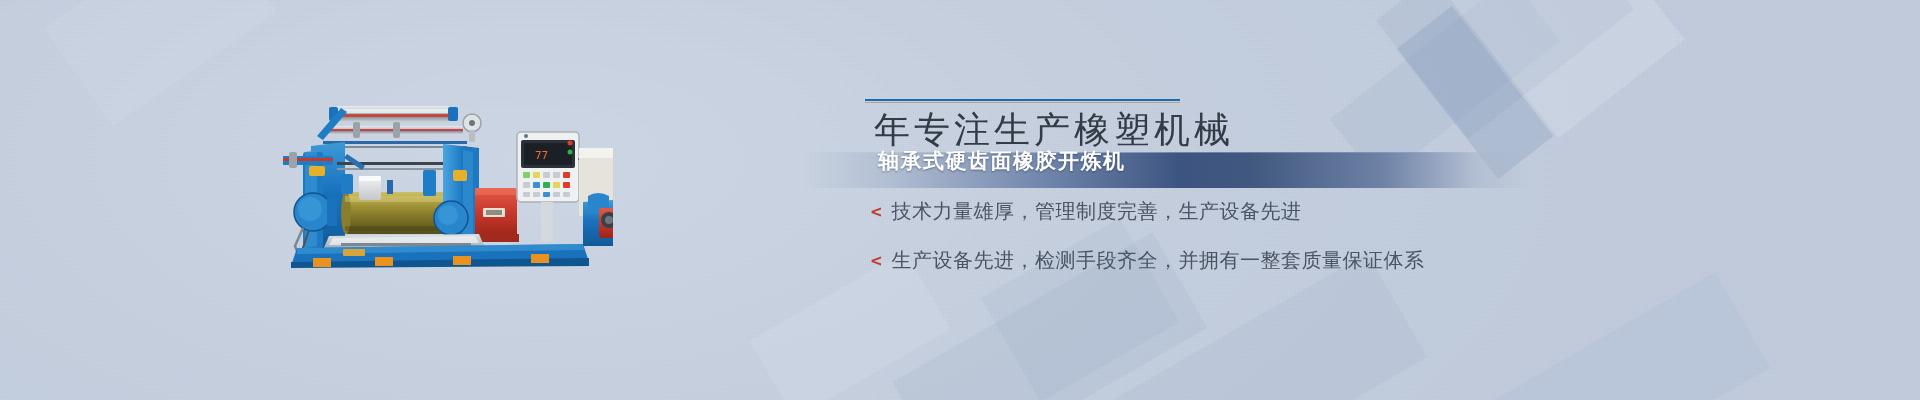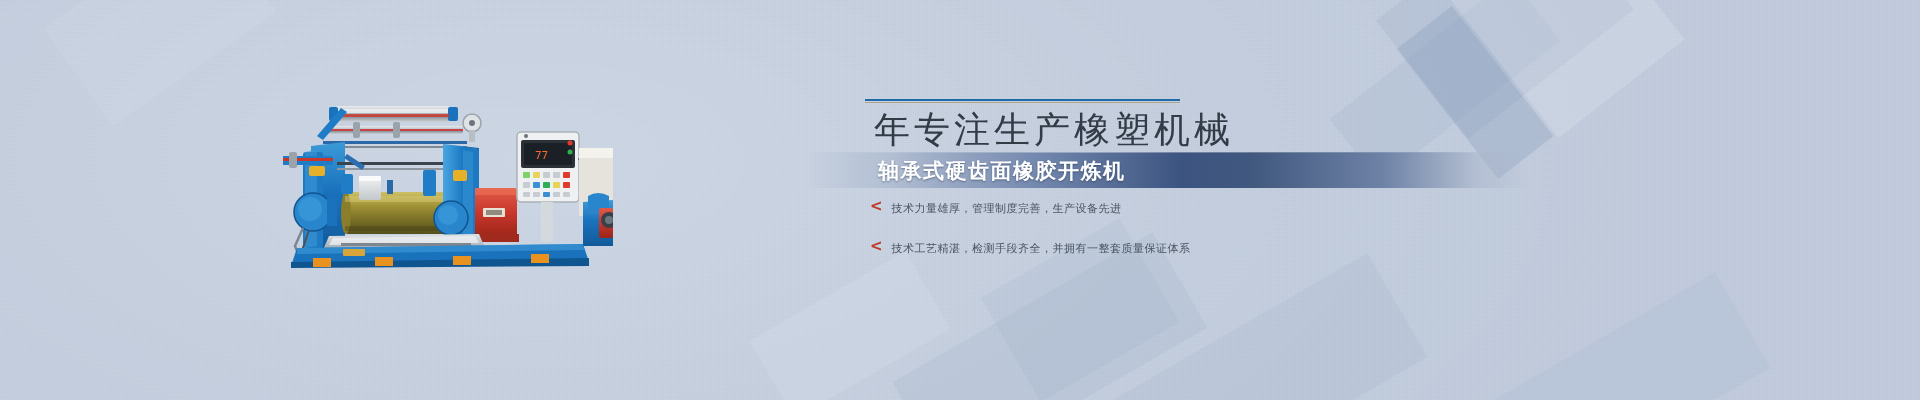--- a/index.html
+++ b/index.html
@@ -87,21 +87,21 @@
        #41587f 62%,
        #6e82a6 80%,
        rgba(168,180,202,.55) 93%,
        rgba(180,192,212,0)  100%);
   }
   .ribbon::after{
     content:""; position:absolute; left:0; right:0; top:0; height:1px;
     background:linear-gradient(90deg, rgba(255,255,255,0), rgba(255,255,255,.35) 40%, rgba(255,255,255,.15) 80%, rgba(255,255,255,0));
   }
   .ribbon-text{
-    position:absolute; left:878px; top:158px;
+    position:absolute; left:878px; top:148px;
     font-family:"DejaVu Sans", sans-serif;
     font-size:21px; line-height:26px;
     font-weight:bold;
     color:#ffffff;
     letter-spacing:1.5px;
     white-space:nowrap;
     text-shadow:0 1px 2px rgba(20,35,60,.45);
   }
 
   
@@ -115,21 +115,21 @@
   .bullet .mark{
     font-family:"DejaVu Sans", sans-serif;
     color:#c0392b;
     font-size:15px;
     font-weight:bold;
     margin-right:9px;
     transform:translateY(-1px);
   }
   .bullet .btxt{
     font-family:Liberation Sans, sans-serif;
-    font-size:11px;
+    font-size:20px;
     color:#4a5462;
     letter-spacing:.5px;
   }
 </style>
 </head>
 <body>
 
 <div class="banner">
 
   <div class="noise"></div>
@@ -331,18 +331,18 @@
 
     <div class="bullets">
 
       <div class="bullet">
         <span class="mark">&lt;</span>
         <span class="btxt">技术力量雄厚，管理制度完善，生产设备先进</span>
       </div>
 
       <div class="bullet">
         <span class="mark">&lt;</span>
-        <span class="btxt">技术工艺精湛，检测手段齐全，并拥有一整套质量保证体系</span>
+        <span class="btxt">生产设备先进，检测手段齐全，并拥有一整套质量保证体系</span>
       </div>
 
     </div>
   </div>
 </div>
 
 </body></html>

